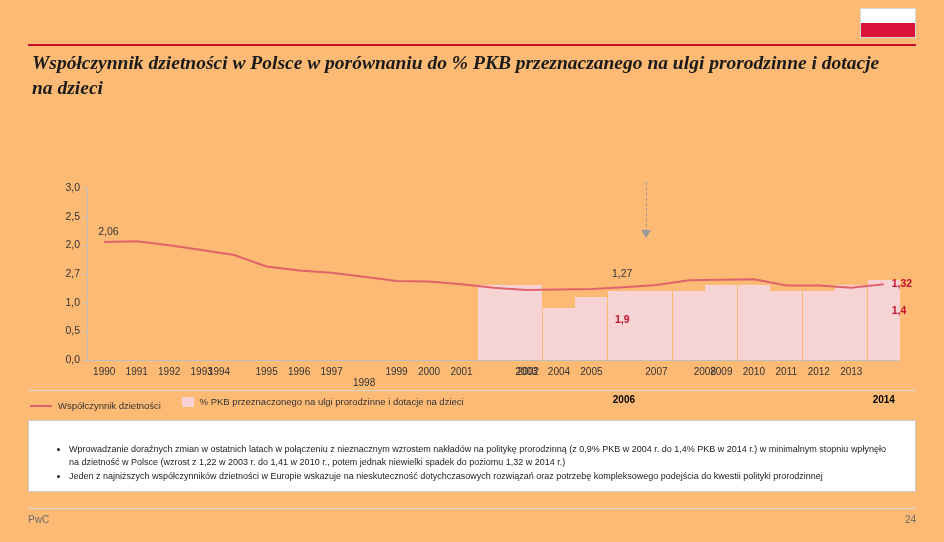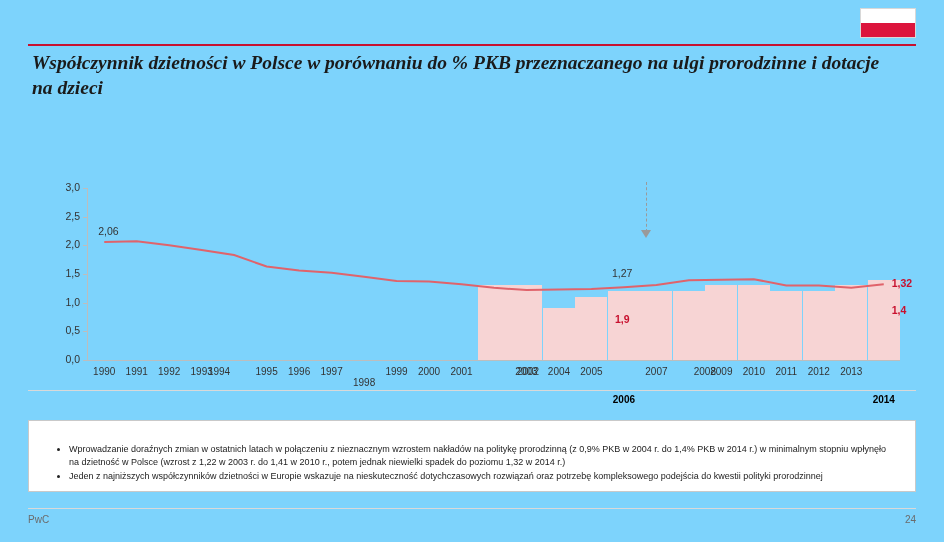--- a/index.html
+++ b/index.html
@@ -13,21 +13,21 @@
     font-family: "Liberation Sans", sans-serif;
     color: #222;
     position: relative;
     overflow: hidden;
   }
   .slide {
     position: absolute;
     left: 0; top: 0;
     width: 944px;
     height: 542px;
-    background: #7dd3fc;
+    background: #fdba74;
   }
   
   .flag {
     position: absolute;
     right: 28px;
     top: 8px;
     width: 56px;
     height: 30px;
     border: 1px solid #d8d8d8;
     box-sizing: border-box;
@@ -269,21 +269,21 @@
     <div class="axis-y-line"></div>
     <div class="axis-x-line"></div>
 
     <div id="yticks">
         <div class="ylabel" style="top: 223px;">0,0</div>
         <div class="ytick" style="top: 230px;"></div>
         <div class="ylabel" style="top: 194.333px;">0,5</div>
         <div class="ytick" style="top: 201.333px;"></div>
         <div class="ylabel" style="top: 165.667px;">1,0</div>
         <div class="ytick" style="top: 172.667px;"></div>
-        <div class="ylabel" style="top: 137px;">1,5</div>
+        <div class="ylabel" style="top: 137px;">2,7</div>
         <div class="ytick" style="top: 144px;"></div>
         <div class="ylabel" style="top: 108.333px;">2,0</div>
         <div class="ytick" style="top: 115.333px;"></div>
         <div class="ylabel" style="top: 79.6667px;">2,5</div>
         <div class="ytick" style="top: 86.6667px;"></div>
         <div class="ylabel" style="top: 51px;">3,0</div>
         <div class="ytick" style="top: 58px;"></div>
       </div>
     <div id="bars">
         <div class="bar" style="left: 450px; width: 32px; top: 155.467px; height: 74.5333px; bottom: auto; background: rgb(247, 212, 212);"></div>
@@ -333,20 +333,30 @@
     <div id="dlabels">
         <div class="dlabel" style="left: 70.24px; top: 94.8933px;">2,06</div>
         <div class="dlabel" style="left: 583.92px; top: 137.187px;">1,27</div>
         <div class="dlabel red" style="left: 586.92px; top: 183.2px;">1,9</div>
         <div class="dlabel red" style="left: 863.76px; top: 147.32px;">1,32</div>
         <div class="dlabel red" style="left: 863.76px; top: 173.733px;">1,4</div>
       </div>
   </div>
 
   <div class="legend-sep"></div>
+  <div class="legend">
+    <span class="legend-item">
+      <span class="legend-swatch-line"></span>
+      <span>Współczynnik dzietności</span>
+    </span>
+    <span class="legend-item">
+      <span class="legend-swatch-box"></span>
+      <span>% PKB przeznaczonego na ulgi prorodzinne i dotacje na dzieci</span>
+    </span>
+  </div>
 
   <div class="concl">
     <ul>
       <li>Wprowadzanie doraźnych zmian w ostatnich latach w połączeniu z nieznacznym wzrostem nakładów na politykę prorodzinną (z 0,9% PKB w 2004 r. do 1,4% PKB w 2014 r.) w minimalnym stopniu wpłynęło na dzietność w Polsce (wzrost z 1,22 w 2003 r. do 1,41 w 2010 r., potem jednak niewielki spadek do poziomu 1,32 w 2014 r.)</li>
       <li>Jeden z najniższych współczynników dzietności w Europie wskazuje na nieskuteczność dotychczasowych rozwiązań oraz potrzebę kompleksowego podejścia do kwestii polityki prorodzinnej</li>
     </ul>
   </div>
 
   <div class="footer-rule"></div>
   <div class="footer-left">PwC</div>

